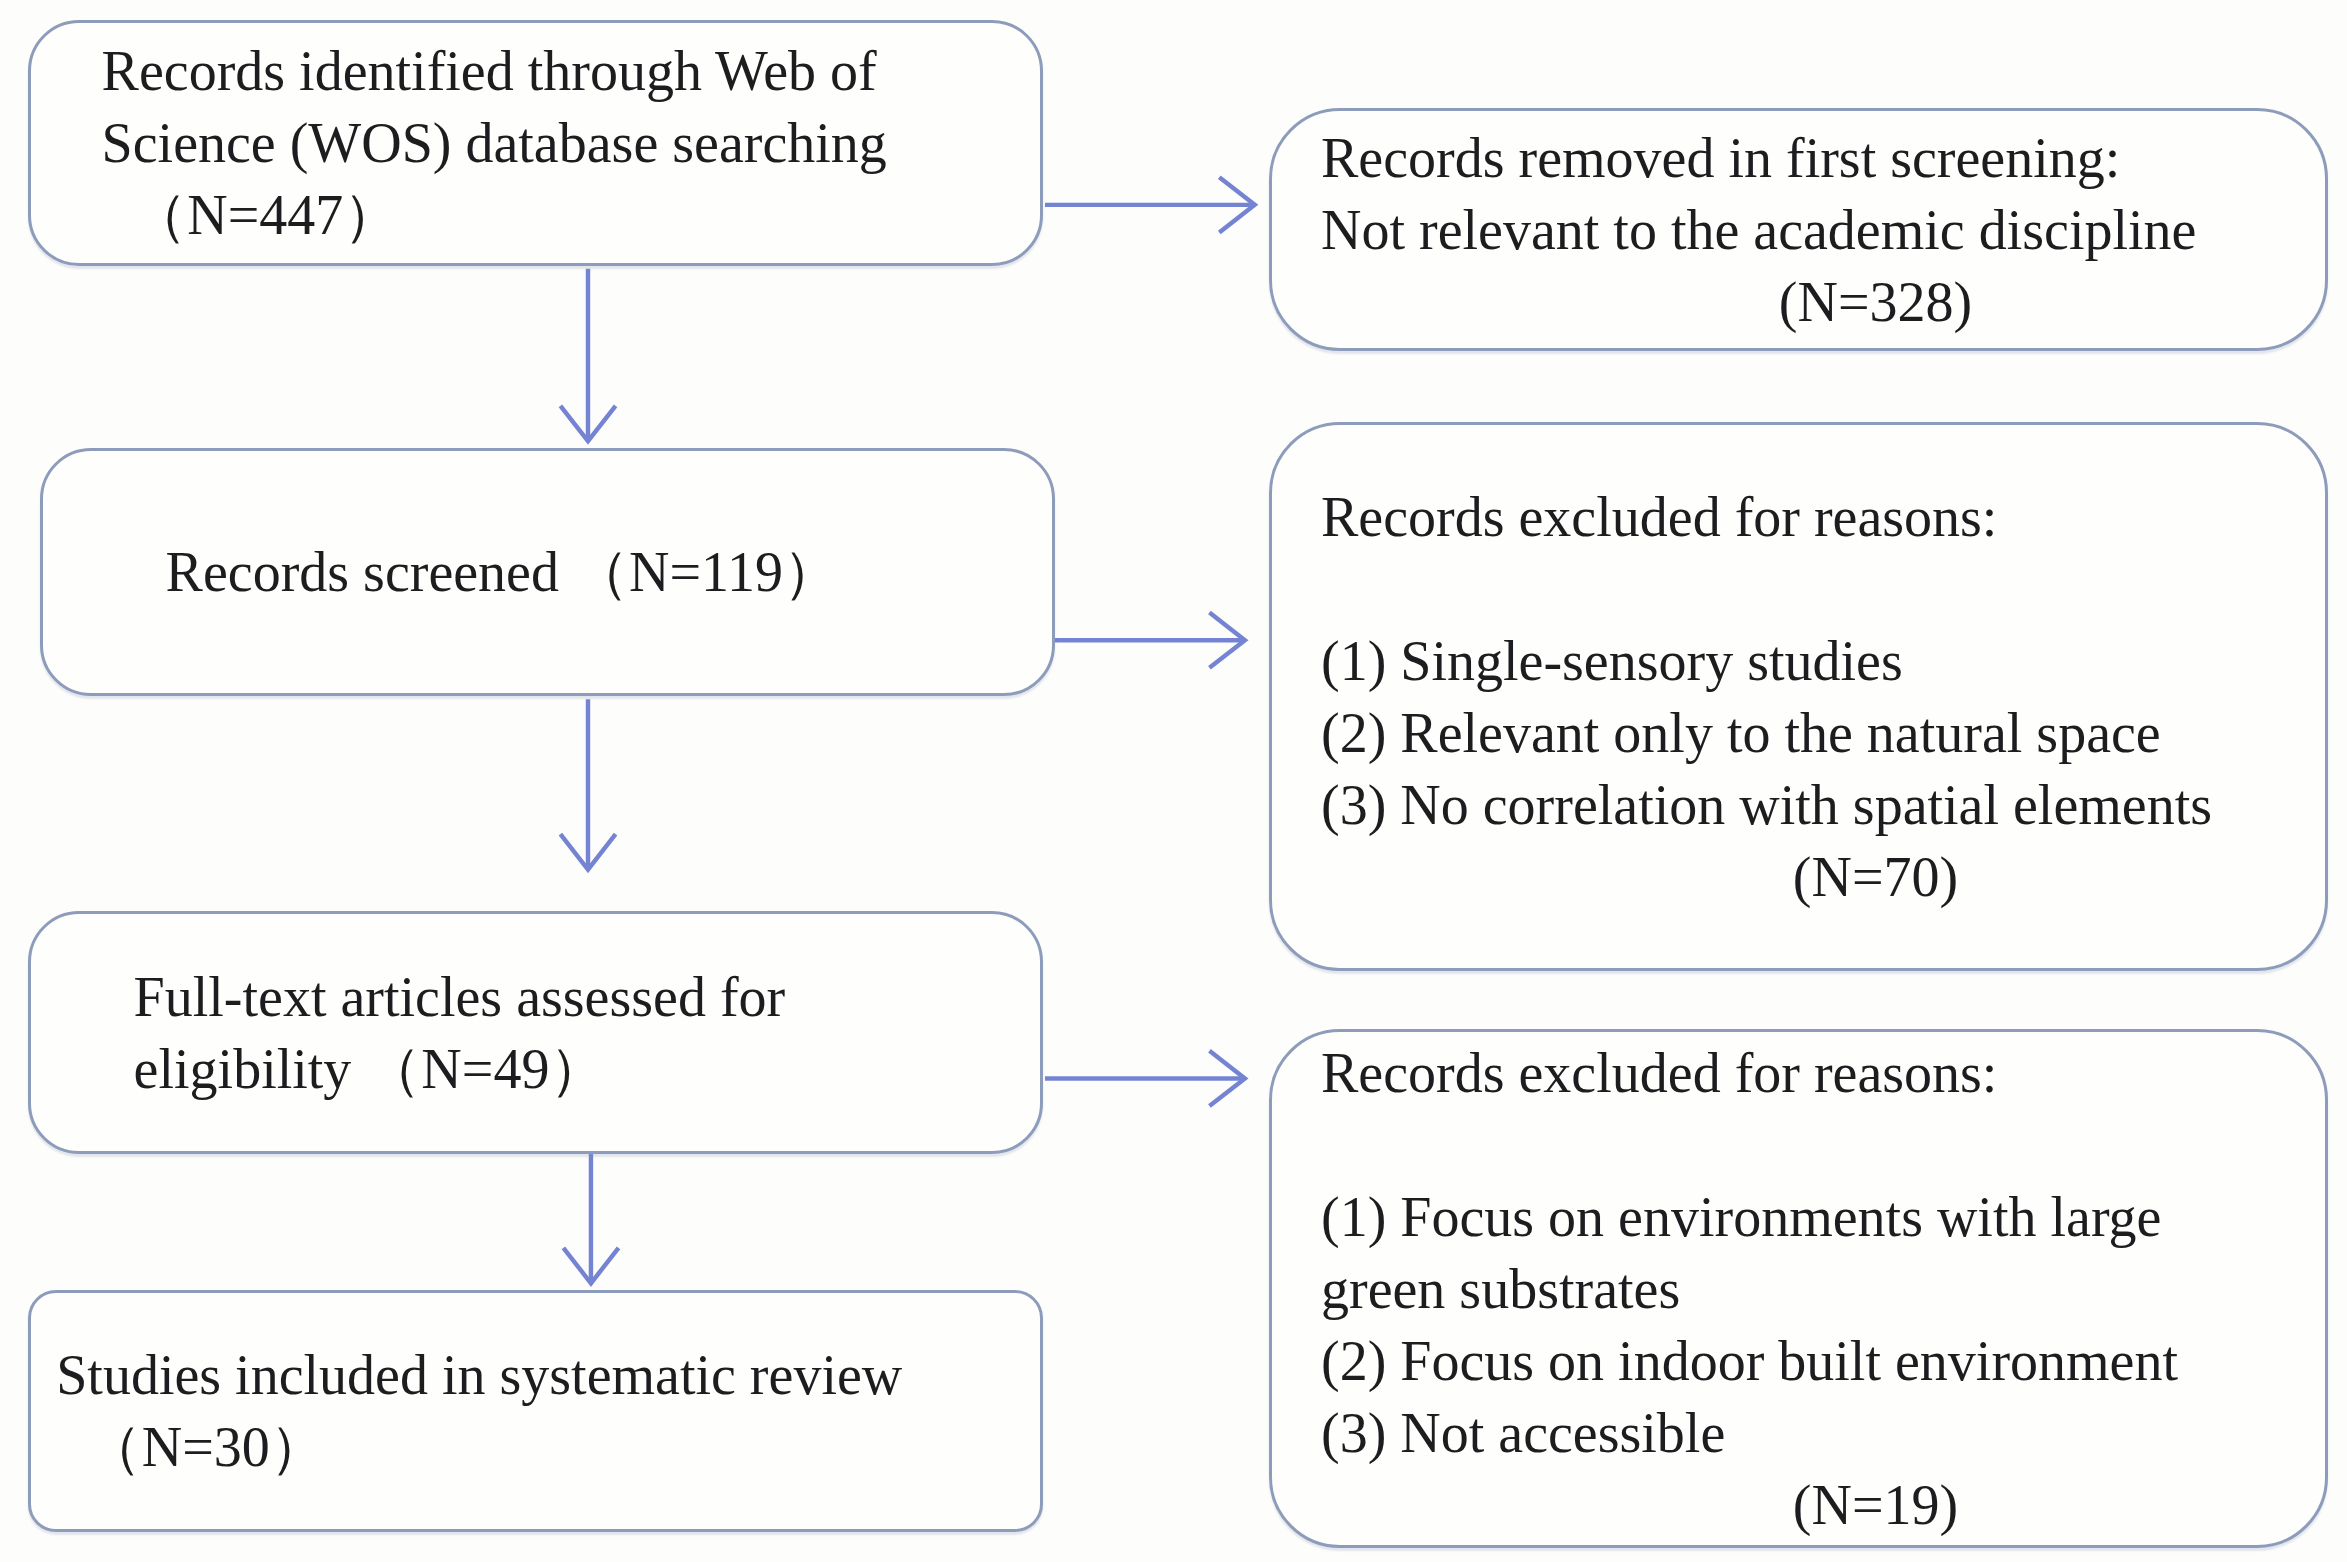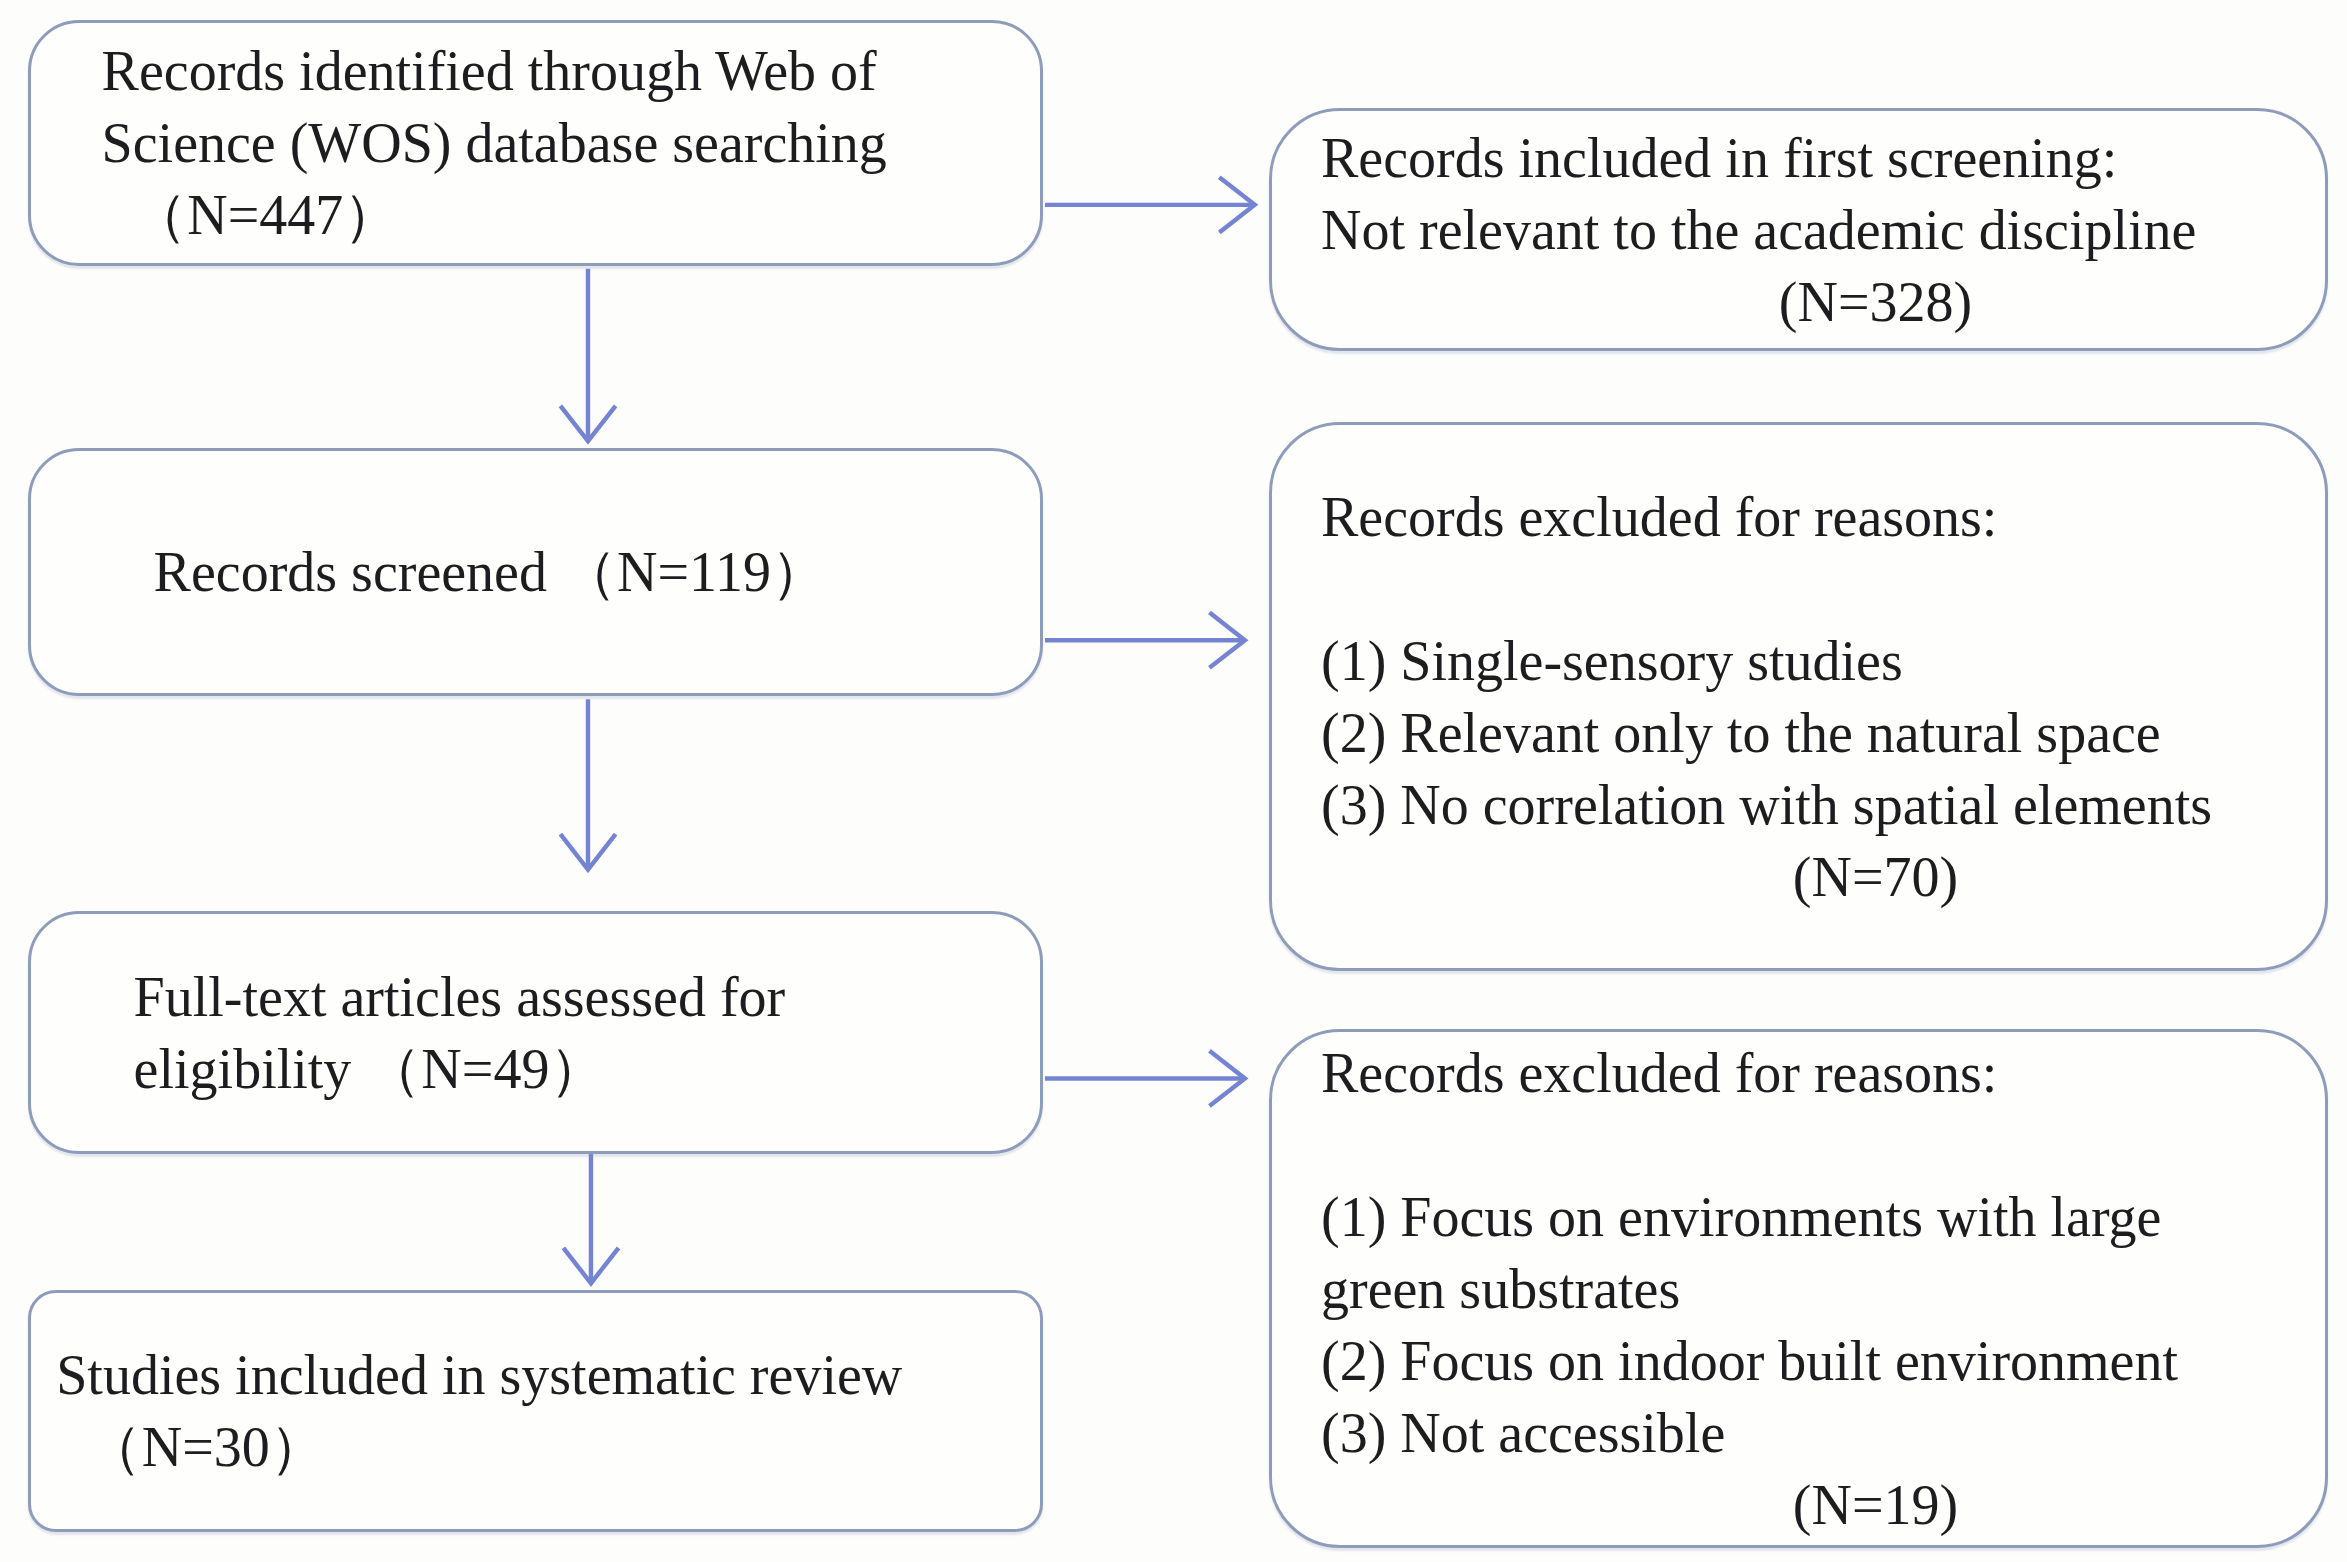--- a/index.html
+++ b/index.html
@@ -26,21 +26,21 @@
     font-size:56px;
     line-height:72px;
     box-shadow:0 3px 2px rgba(130,145,180,0.22);
   }
   .flowbox.left-col{border-radius:51px;}
   .flowbox.right-col{border-radius:71px;}
   .line{min-height:72px;white-space:nowrap;}
   .line.center{text-align:center;transform:translateX(69px);}
   .line.indent{padding-left:29.6px;}
   .padL1{padding-left:71px;padding-right:19.7px;}
-  .padL2{padding-left:123px;padding-right:19.7px;}
+  .padL2{padding-left:123px;padding-right:19.7px;margin-left:12px;}
   .padL3{padding-left:103px;padding-right:19.7px;margin-top:36px;}
   .padL4{padding-left:25.6px;padding-right:19.7px;}
   .padR{padding-left:49px;padding-right:33px;}
   svg.arrows{
     position:absolute;
     left:0;top:0;
     width:2347px;height:1562px;
     pointer-events:none;
   }
   svg.arrows line, svg.arrows polyline{
@@ -95,21 +95,21 @@
     <div class="line">Full-text articles assessed for</div>
     <div class="line">eligibility （N=49）</div>
   </div>
 
   <div class="flowbox left-col padL4" style="left:27.6px;top:1290px;width:1015px;height:242px;border-radius:28px;">
     <div class="line">Studies included in systematic review</div>
     <div class="line indent">（N=30）</div>
   </div>
 
   <div class="flowbox right-col padR" style="left:1269px;top:108px;width:1059px;height:243px;">
-    <div class="line">Records included in first screening:</div>
+    <div class="line">Records removed in first screening:</div>
     <div class="line">Not relevant to the academic discipline</div>
     <div class="line center">(N=328)</div>
   </div>
 
   <div class="flowbox right-col padR" style="left:1269px;top:422px;width:1059px;height:549px;">
     <div class="line">Records excluded for reasons:</div>
     <div class="line"></div>
     <div class="line">(1) Single-sensory studies</div>
     <div class="line">(2) Relevant only to the natural space</div>
     <div class="line">(3) No correlation with spatial elements</div>

